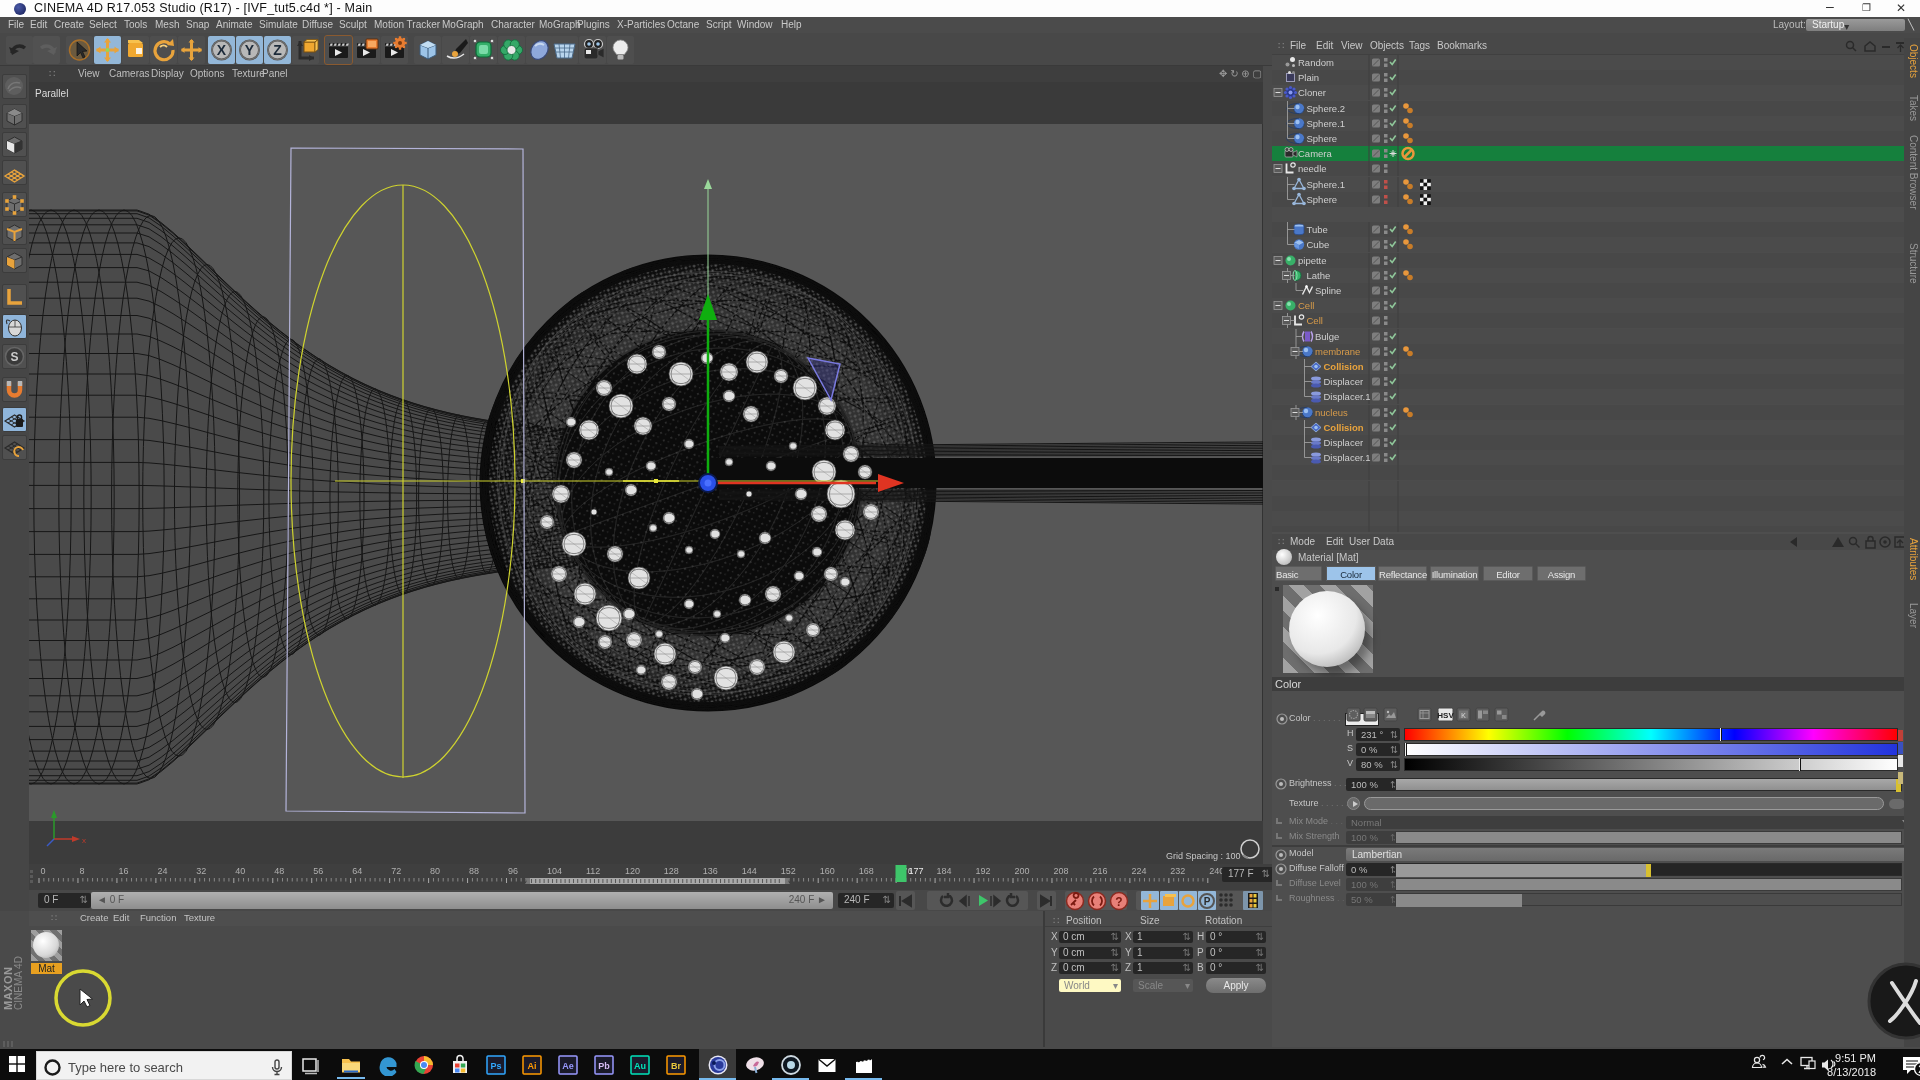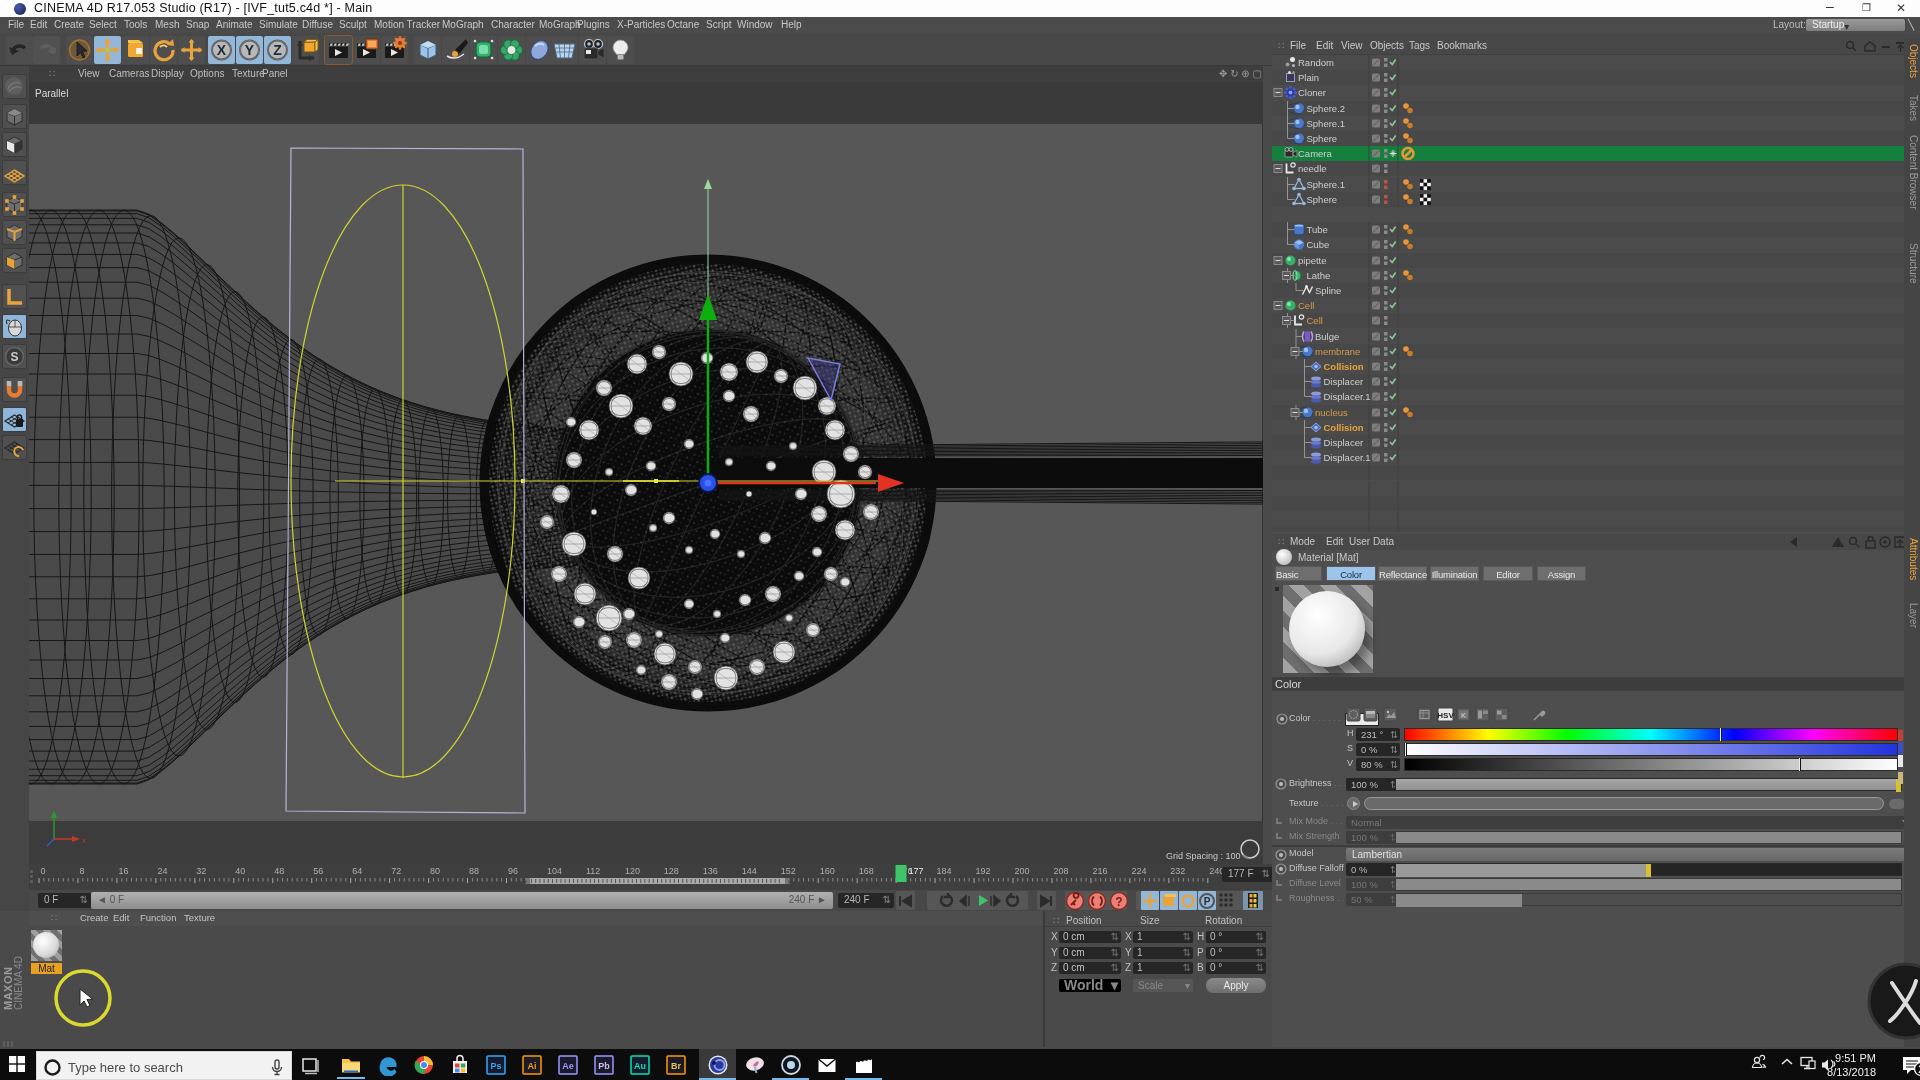--- a/index.html
+++ b/index.html
@@ -1641,21 +1641,21 @@
       <div class="clabel" style="left: 80px; top: 35.5px;">Y</div>
       <div class="cfield" style="left: 88px; top: 35.5px; width: 60px;">1<span style="float:right;margin-right:2px;color:#777;">⇅</span></div>
       <div class="clabel" style="left: 152px; top: 35.5px;">P</div>
       <div class="cfield" style="left: 161px; top: 35.5px; width: 60px;">0 °<span style="float:right;margin-right:2px;color:#777;">⇅</span></div>
       <div class="clabel" style="left: 6px; top: 51px;">Z</div>
       <div class="cfield" style="left: 14px; top: 51px; width: 62px;">0 cm<span style="float:right;margin-right:2px;color:#777;">⇅</span></div>
       <div class="clabel" style="left: 80px; top: 51px;">Z</div>
       <div class="cfield" style="left: 88px; top: 51px; width: 60px;">1<span style="float:right;margin-right:2px;color:#777;">⇅</span></div>
       <div class="clabel" style="left: 152px; top: 51px;">B</div>
       <div class="cfield" style="left: 161px; top: 51px; width: 60px;">0 °<span style="float:right;margin-right:2px;color:#777;">⇅</span></div>
-      <div style="position: absolute; left: 14px; top: 68px; width: 62px; height: 13px; background: #000000; border-radius: 2px; color: rgb(136, 136, 136); font-size: 14px; padding: 0px 0px 0px 5px; line-height: 13px; font-weight: bold;">World <span style="float:right;margin-right:3px;">▾</span></div>
+      <div style="position: absolute; left: 14px; top: 68px; width: 62px; height: 13px; background: #fef9c3; border-radius: 2px; color: rgb(136, 136, 136); font-size: 10px; padding: 0px 0px 0px 5px; line-height: 13px;">World <span style="float:right;margin-right:3px;">▾</span></div>
       <div style="position: absolute; left: 88px; top: 68px; width: 60px; height: 13px; background: rgb(86, 86, 86); border-radius: 2px; color: rgb(136, 136, 136); font-size: 10px; padding: 0px 0px 0px 5px; line-height: 13px;">Scale <span style="float:right;margin-right:3px;">▾</span></div>
       <div style="position: absolute; left: 161px; top: 67px; width: 60px; height: 15px; background: linear-gradient(rgb(138, 138, 138), rgb(110, 110, 110)); border-radius: 7px; color: rgb(232, 232, 232); font-size: 10px; text-align: center; line-height: 15px;">Apply</div>
     </div>
 
   <div id="om" class="abs">
     <div id="ommenu">
       <span style="left:6px;color:#888;">∷</span>
       <span style="left:18px;">File</span>
         <span style="left:44px;">Edit</span>
         <span style="left:69px;">View</span>

